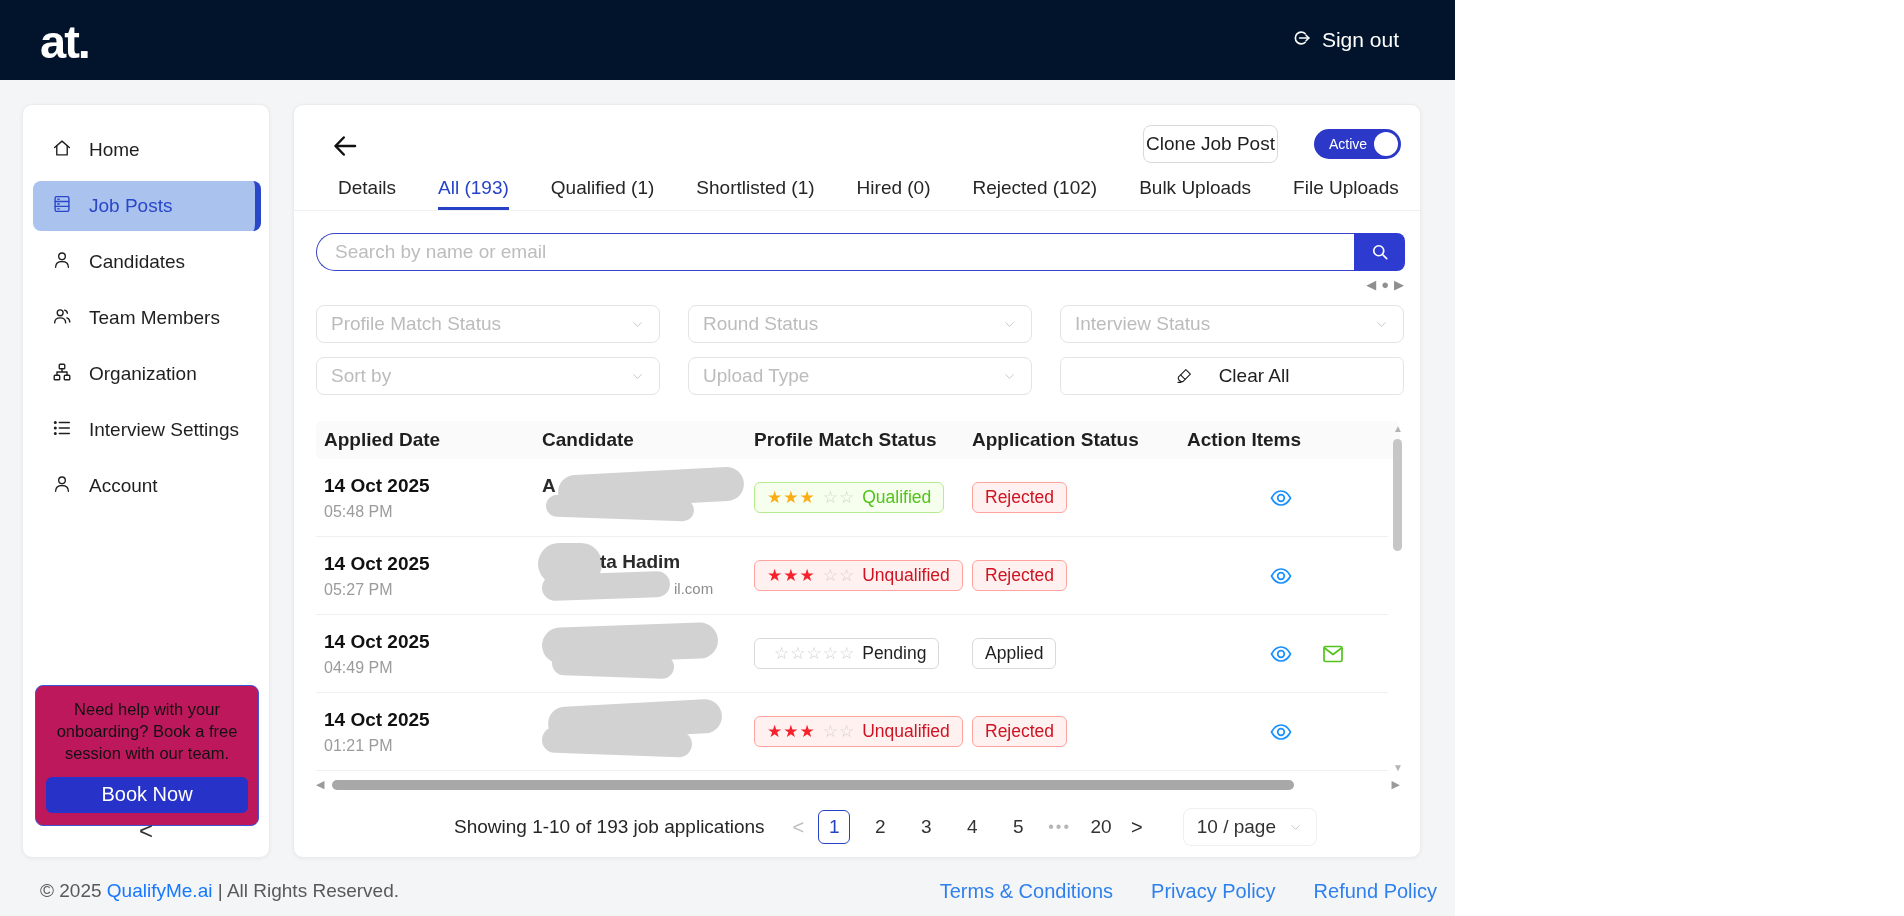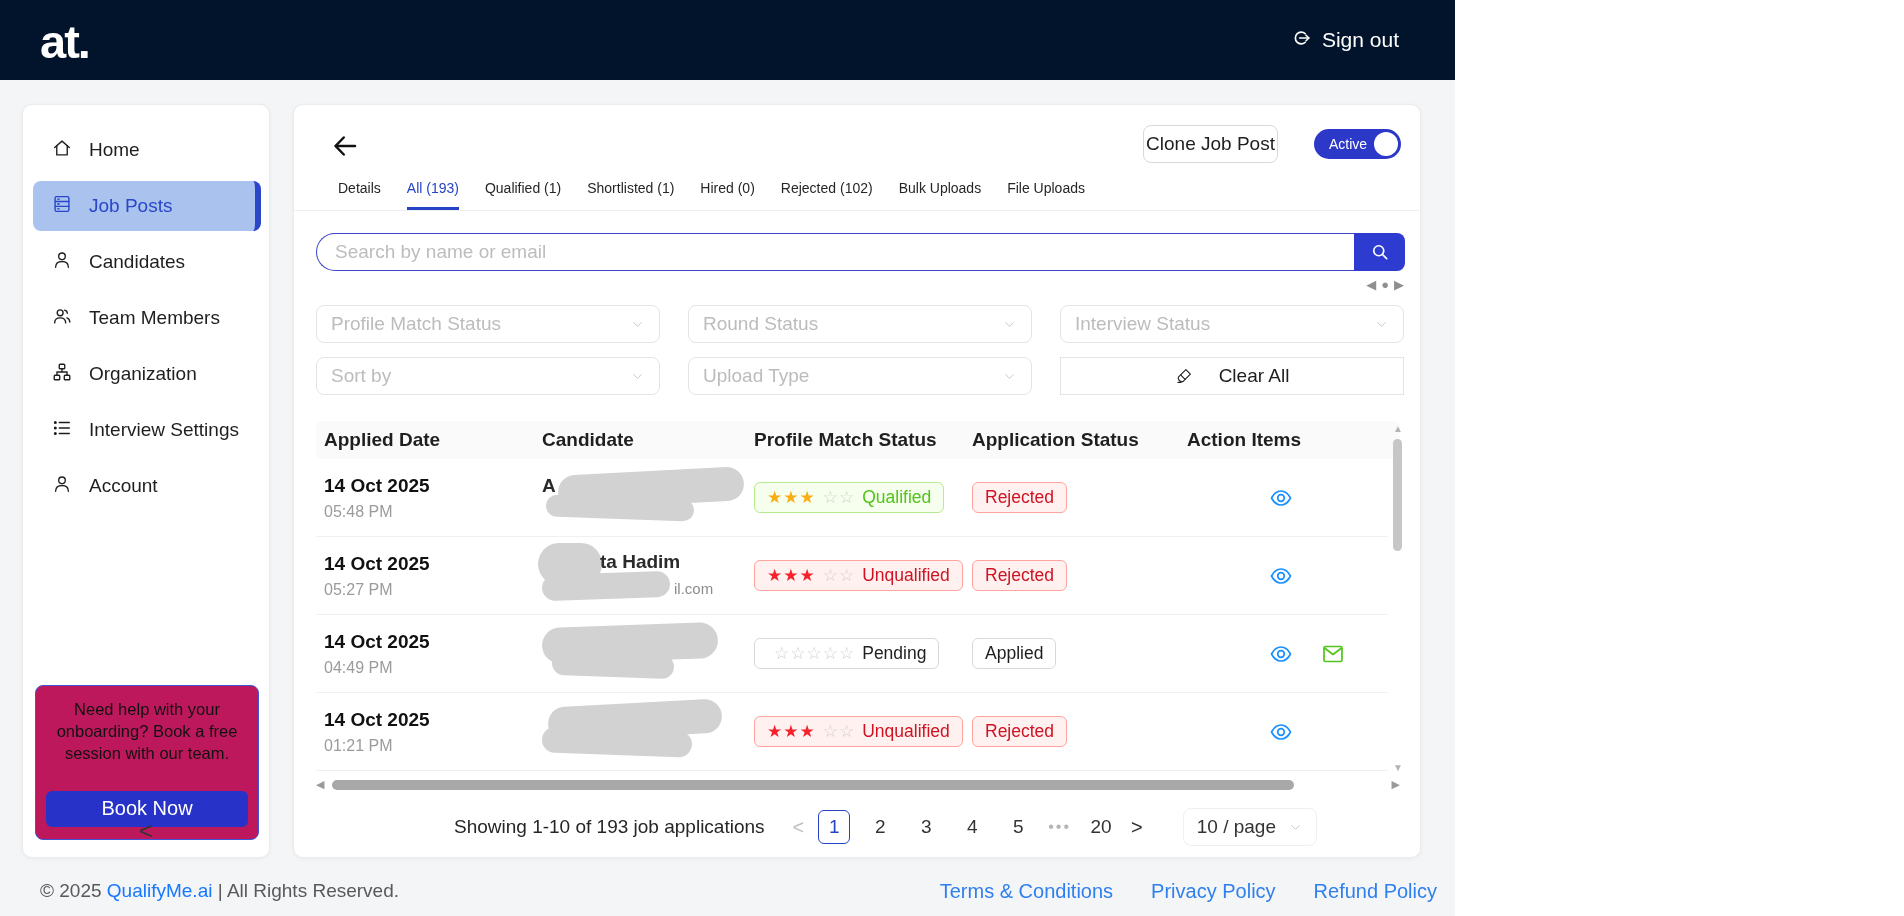--- a/index.html
+++ b/index.html
@@ -13,46 +13,46 @@
   .signout svg { width:22px; height:22px; stroke:#fff; fill:none; stroke-width:1.8; stroke-linecap:round; stroke-linejoin:round; }
 
   
   .sidebar { position:absolute; left:22px; top:104px; width:248px; height:754px; background:#fff; border:1px solid #ececec; border-radius:10px; box-shadow:0 1px 4px rgba(0,0,0,.05); }
   .nav { padding-top:20px; }
   .nav-item { height:50px; margin:0 8px 6px 10px; display:flex; align-items:center; gap:16px; padding-left:18px; font-size:19px; color:#1f1f1f; border-radius:8px; cursor:pointer; }
   .nav-item svg { width:22px; height:22px; stroke:currentColor; fill:none; stroke-width:1.5; stroke-linecap:round; stroke-linejoin:round; flex:0 0 auto; }
   .nav-item.active { background:#a9c3ee; border-right:6px solid #2a46c9; color:#2a46c9; }
   .help-box { position:absolute; left:12px; top:580px; width:224px; border:1.5px solid #4054d6; border-radius:8px; padding:13px 10px 12px; text-align:center; background:#be185d; }
   .help-text { font-size:16.5px; line-height:1.33; color:#111; font-weight:500; }
-  .book-now { margin-top:26px; height:36px; background:#2732c8; color:#fff; border-radius:6px; font-size:20px; display:flex; align-items:center; justify-content:center; cursor:pointer; }
+  .book-now { margin-top:12px; height:36px; background:#2732c8; color:#fff; border-radius:6px; font-size:20px; display:flex; align-items:center; justify-content:center; cursor:pointer; }
   .collapse { position:absolute; bottom:12px; left:0; right:0; text-align:center; font-size:24px; color:#333; cursor:pointer; }
 
   
   .main-card { position:absolute; left:293px; top:104px; width:1128px; height:754px; background:#fff; border:1px solid #ececec; border-radius:10px; box-shadow:0 1px 4px rgba(0,0,0,.05); }
   .back-btn { position:absolute; left:36px; top:26px; width:30px; height:30px; cursor:pointer; }
   .back-btn svg { width:30px; height:30px; stroke:#111; fill:none; stroke-width:2; stroke-linecap:round; stroke-linejoin:round; }
   .page-title { position:absolute; left:82px; top:22px; font-size:27px; font-weight:700; color:#111; }
   .clone-btn { position:absolute; left:849px; top:20px; width:135px; height:38px; border:1px solid #d9d9d9; border-radius:8px; background:#fff; font-size:19px; color:#1f1f1f; display:flex; align-items:center; justify-content:center; cursor:pointer; }
   .toggle { position:absolute; left:1020px; top:24px; width:87px; height:30px; background:#2b38c8; border-radius:16px; color:#fff; font-size:14px; display:flex; align-items:center; padding-left:15px; cursor:pointer; }
   .toggle .knob { position:absolute; right:3px; top:3px; width:24px; height:24px; background:#fff; border-radius:50%; }
 
-  .tabs { position:absolute; left:0; top:64px; width:100%; height:42px; border-bottom:1px solid #f0f0f0; display:flex; padding-left:44px; gap:26px; font-size:14px; color:#262626; }
+  .tabs { position:absolute; left:0; top:64px; width:100%; height:42px; border-bottom:1px solid #f0f0f0; display:flex; padding-left:44px; gap:42px; font-size:19px; color:#262626; }
   .tab { display:flex; align-items:center; height:41px; cursor:pointer; border-bottom:3px solid transparent; }
   .tab.active { color:#2643c8; border-bottom-color:#2643c8; }
 
   .search-input { position:absolute; left:22px; top:128px; width:1038px; height:38px; border:1.5px solid #3a45cb; border-right:none; border-radius:19px 0 0 19px; padding-left:18px; font-size:19px; color:#333; outline:none; background:#fff; }
   .search-input::placeholder { color:#bdbdbd; }
   .search-btn { position:absolute; left:1060px; top:128px; width:51px; height:38px; background:#2e3bd1; border:none; border-radius:0 8px 8px 0; display:flex; align-items:center; justify-content:center; cursor:pointer; }
   .search-btn svg { width:20px; height:20px; stroke:#fff; fill:none; stroke-width:2; stroke-linecap:round; }
   .carousel { position:absolute; right:16px; top:172px; display:flex; align-items:center; gap:5px; color:#8f8f8f; font-size:13px; }
   .carousel span { cursor:pointer; }
 
   .sel { position:absolute; width:344px; height:38px; border:1px solid #e4e4e4; border-radius:8px; background:#fff; display:flex; align-items:center; justify-content:space-between; padding:0 14px; font-size:19px; color:#bcbcbc; cursor:pointer; }
   .sel svg, .pgsize svg { width:15px; height:15px; stroke:#c9c9c9; fill:none; stroke-width:1.6; stroke-linecap:round; stroke-linejoin:round; }
-  .clear-btn { position:absolute; left:766px; top:252px; width:344px; height:38px; border:1px solid #e4e4e4; border-radius:0; background:#fff; display:flex; align-items:center; justify-content:center; gap:26px; font-size:19px; color:#1f1f1f; cursor:pointer; }
+  .clear-btn { position:absolute; left:766px; top:252px; width:344px; height:38px; border:1px solid #e4e4e4; border-radius:6px; background:#fff; display:flex; align-items:center; justify-content:center; gap:26px; font-size:19px; color:#1f1f1f; cursor:pointer; }
   .clear-btn svg { width:18px; height:18px; stroke:#1f1f1f; fill:none; stroke-width:1.5; stroke-linecap:round; stroke-linejoin:round; }
 
   
   .thead { position:absolute; left:22px; top:316px; width:1084px; height:38px; background:#fafafa; border-radius:6px; display:grid; grid-template-columns:218px 212px 218px 215px auto; align-items:center; padding-left:8px; font-size:19px; font-weight:700; color:#1f1f1f; }
   .tbody { position:absolute; left:22px; top:354px; width:1072px; height:312px; overflow:hidden; }
   .trow { height:78px; border-bottom:1px solid #f0f0f0; display:grid; grid-template-columns:218px 212px 218px 215px auto; align-items:center; padding-left:8px; }
   .date-cell .d { font-size:19px; font-weight:600; color:#111; }
   .date-cell .t { font-size:16px; color:#9b9b9b; margin-top:6px; }
   .cand-cell { position:relative; width:205px; height:58px; }
   .blob { position:absolute; background:#d2d2d2; }

